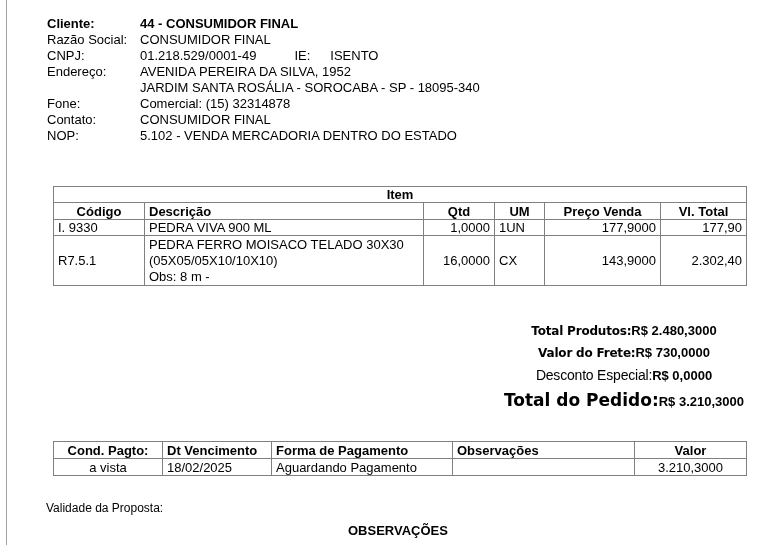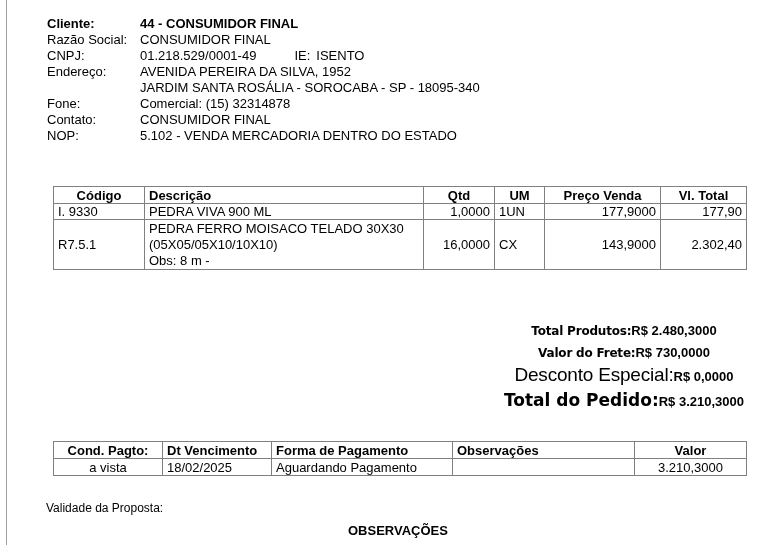--- a/index.html
+++ b/index.html
@@ -38,21 +38,21 @@
     }
     .client .lbl {
       width: 93px;
     }
     .client .val {
     }
     .client .bold { font-weight: bold; }
     .client .ie {
       margin-left: 38px;
     }
-    .client .ie-label { margin-right: 6px; }
+    .client .ie-label { margin-right: 20px; }
 
     
     table.grid {
       position: absolute;
       border-collapse: collapse;
       table-layout: fixed;
       border: 1px solid #808080;
     }
     table.grid td, table.grid th {
       border: 1px solid #808080;
@@ -90,21 +90,21 @@
     }
     .totals .tlabel {
       font-family: "DejaVu Sans", sans-serif;
       font-weight: bold;
       font-size: 12px;
       letter-spacing: -0.2px;
     }
     .totals .tlabel.normal {
       font-family: "Liberation Sans", sans-serif;
       font-weight: normal;
-      font-size: 19px;
+      font-size: 14px;
     }
     .totals .tval {
       font-weight: bold;
       font-size: 13px;
     }
     .totals .trow.grand { height: 28px; line-height: 28px; }
     .totals .trow.grand .tlabel {
       font-size: 17px;
       letter-spacing: 0;
     }
@@ -172,20 +172,23 @@
 <table class="grid" id="items-table">
   <colgroup>
     <col style="width:91px">
     <col style="width:279px">
     <col style="width:71px">
     <col style="width:50px">
     <col style="width:116px">
     <col style="width:86px">
   </colgroup>
   <tbody>
+      <tr class="title-row">
+    <td colspan="6" class="c" style="font-weight:bold;">Item</td>
+  </tr>
   <tr class="head-row">
     <th class="c">Código</th>
     <th class="l">Descrição</th>
     <th class="c">Qtd</th>
     <th class="c">UM</th>
     <th class="c">Preço Venda</th>
     <th class="c">Vl. Total</th>
   </tr>
   <tr class="r1">
     <td class="l">I. 9330</td>

